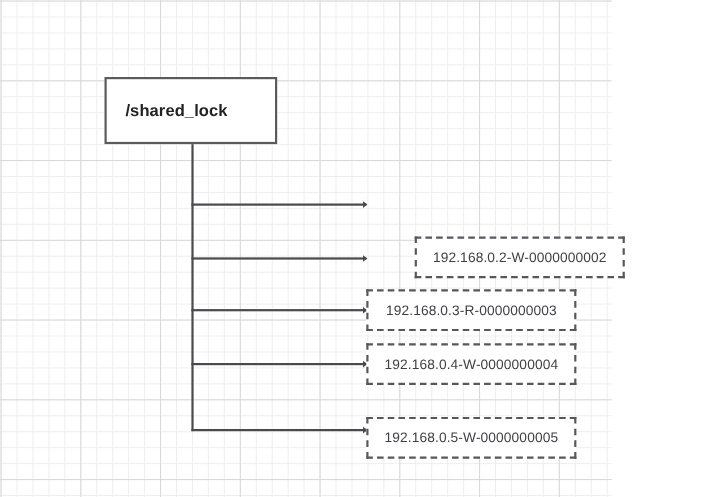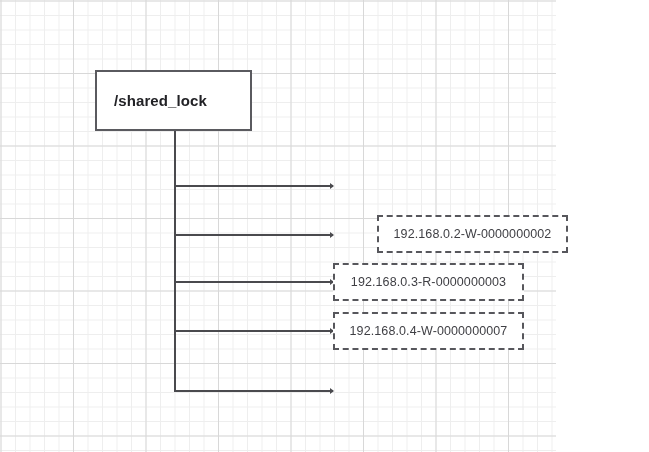--- a/index.html
+++ b/index.html
@@ -130,16 +130,19 @@
     <span class="arrow-head"></span>
   </div>
 
   <div class="client-node" style="top:215px;margin-left:44px;">
     <span class="client-label">192.168.0.2-W-0000000002</span>
   </div>
   <div class="client-node" style="top:263px;justify-content:center;">
     <span class="client-label">192.168.0.3-R-0000000003</span>
   </div>
   <div class="client-node" style="top:312px;">
-    <span class="client-label">192.168.0.4-W-0000000007</span>
+    <span class="client-label">192.168.0.4-W-0000000004</span>
+  </div>
+  <div class="client-node" style="top:379px;">
+    <span class="client-label">192.168.0.5-W-0000000005</span>
   </div>
 
 </div>
 
 </body></html>

